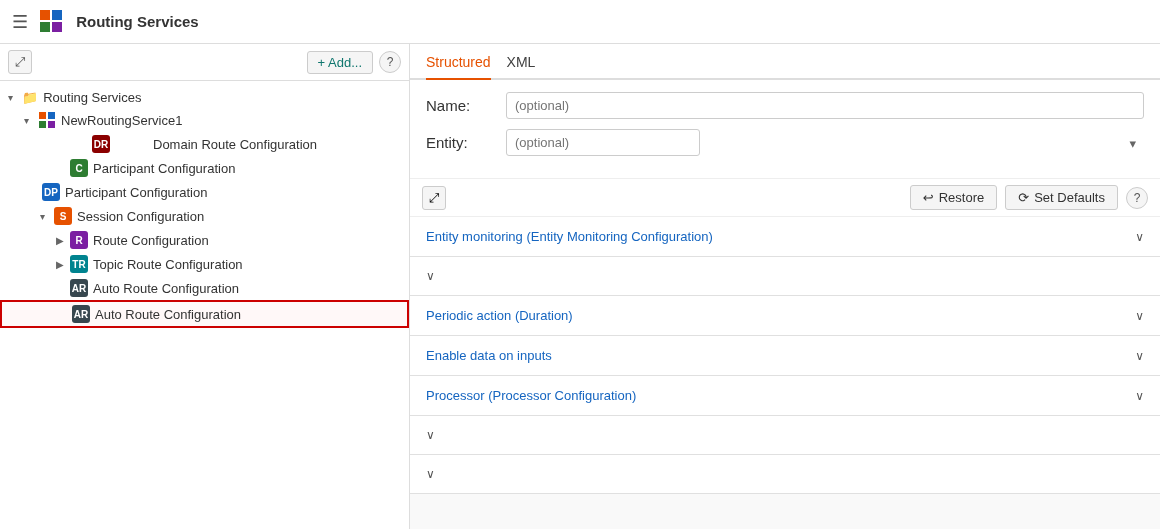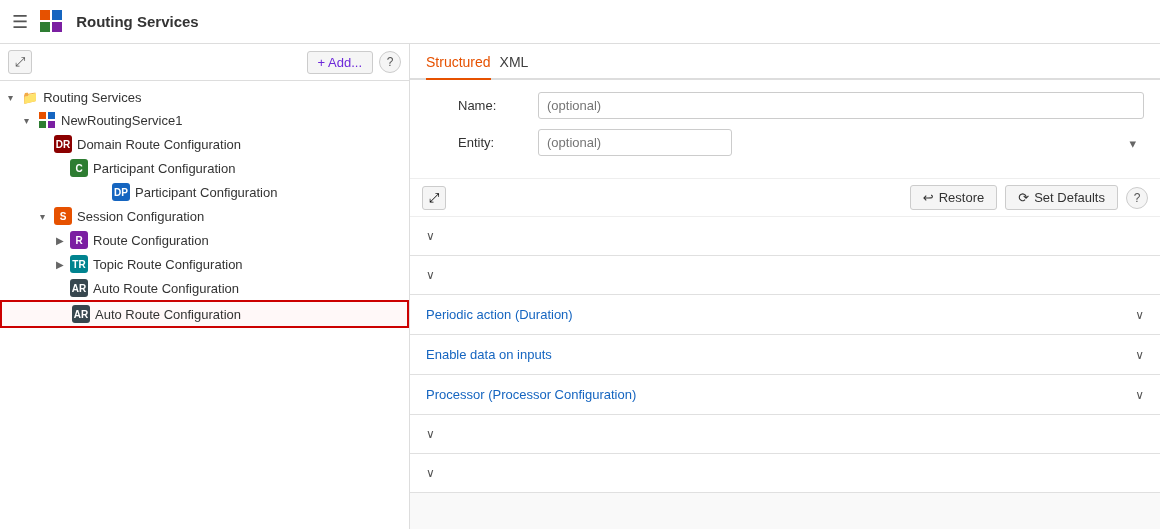--- a/index.html
+++ b/index.html
@@ -25,21 +25,21 @@
     .sidebar-toolbar {
       display: flex; align-items: center; padding: 6px 8px; gap: 6px;
       border-bottom: 1px solid #ddd;
     }
     .expand-btn {
       border: 1px solid #ccc; background: #f5f5f5; border-radius: 3px;
       padding: 3px 6px; cursor: pointer; font-size: 13px; color: #555;
     }
     .add-btn {
       border: 1px solid #ccc; background: #f5f5f5; border-radius: 3px;
-      padding: 3px 10px; cursor: pointer; font-size: 13px; color: #6d28d9;
+      padding: 3px 10px; cursor: pointer; font-size: 13px; color: #0f766e;
       display: flex; align-items: center; gap: 4px; margin-left: auto; text-align: center;
     }
     .help-btn {
       border: 1px solid #ccc; background: #f5f5f5; border-radius: 50%;
       width: 22px; height: 22px; cursor: pointer; font-size: 12px;
       display: flex; align-items: center; justify-content: center; color: #555;
     }
 
     .sidebar-tree { flex: 1; overflow-y: auto; padding: 6px 0; }
 
@@ -63,33 +63,33 @@
     .badge-tr { background: #00838f; }
     .badge-ar { background: #37474f; text-align: right; }
 
     .tree-label { font-size: 13px; color: #333; }
 
     
     .right-panel { flex: 1; display: flex; flex-direction: column; overflow: hidden; }
 
     
     .tabs {
-      display: flex; border-bottom: 2px solid #ddd; padding: 0 16px; gap: 9px;
+      display: flex; border-bottom: 2px solid #ddd; padding: 0 16px; gap: 16px;
       background: #fff;
     }
     .tab {
       padding: 10px 0 8px; cursor: pointer; font-size: 14px;
       border-bottom: 2px solid transparent; margin-bottom: -2px; color: #404040;
     }
     .tab.active { color: #e65100; border-bottom-color: #e65100; font-weight: 500; }
 
     
     .form-area { padding: 12px 16px; border-bottom: 1px solid #eee; background: #fff; }
     .form-row { display: flex; align-items: center; margin-bottom: 10px; }
-    .form-label { width: 80px; color: #333; font-size: 13px; font-weight: 500; margin-left: 32px; }
+    .form-label { width: 80px; color: #333; font-size: 15px; font-weight: 500; }
     .form-input {
       flex: 1; border: 1px solid #ccc; border-radius: 3px; padding: 5px 8px;
       font-size: 13px; color: #aaa; background: #fff;
     }
     .form-select {
       flex: 1; border: 1px solid #ccc; border-radius: 3px; padding: 5px 8px;
       font-size: 13px; color: #aaa; background: #fff; appearance: none;
       position: relative;
     }
     .form-select-wrapper { flex: 1; position: relative; }
@@ -166,31 +166,31 @@
         <div class="tree-item" style="padding-left: 24px;">
           <span class="toggle-arrow">▾ </span>
           <svg width="18" height="18" style="margin-right:5px;flex-shrink:0;" viewBox="0 0 18 18">
       <rect x="1" y="1" width="7" height="7" fill="#e65100"></rect>
       <rect x="10" y="1" width="7" height="7" fill="#1565c0"></rect>
       <rect x="1" y="10" width="7" height="7" fill="#2e7d32"></rect>
       <rect x="10" y="10" width="7" height="7" fill="#7b1fa2"></rect>
     </svg>
           <span class="tree-label">NewRoutingService1</span>
         </div>
-        <div class="tree-item" style="padding-left: 40px;">
+        <div class="tree-item" style="padding-left: 40px; gap: 38px;">
           <span class="toggle-arrow"> </span>
           <span class="badge badge-dr">DR</span>
           <span class="tree-label">Domain Route Configuration</span>
         </div>
         <div class="tree-item" style="padding-left: 56px;">
           <span class="toggle-arrow"> </span>
           <span class="badge badge-c">C</span>
           <span class="tree-label">Participant Configuration</span>
         </div>
-        <div class="tree-item" style="padding-left: 56px; margin-left: 42px;">
+        <div class="tree-item" style="padding-left: 28px;">
           <span class="toggle-arrow"> </span>
           <span class="badge badge-dp">DP</span>
           <span class="tree-label">Participant Configuration</span>
         </div>
         <div class="tree-item" style="padding-left: 40px;">
           <span class="toggle-arrow">▾ </span>
           <span class="badge badge-s">S</span>
           <span class="tree-label">Session Configuration</span>
         </div>
         <div class="tree-item" style="padding-left: 56px;">
@@ -247,20 +247,21 @@
         <button class="defaults-btn">
           <span>⟳</span>
           <span>Set Defaults</span>
         </button>
         <button class="config-help-btn">?</button>
       </div>
 
       <div id="accordion-container">
       <div class="accordion-item">
             <div class="accordion-header">
+              <span>Entity monitoring (Entity Monitoring Configuration)</span>
               <span class="accordion-chevron">∨</span>
             </div>
           </div>
           <div class="accordion-item">
             <div class="accordion-header">
               <span class="accordion-chevron">∨</span>
             </div>
           </div>
           <div class="accordion-item">
             <div class="accordion-header">

